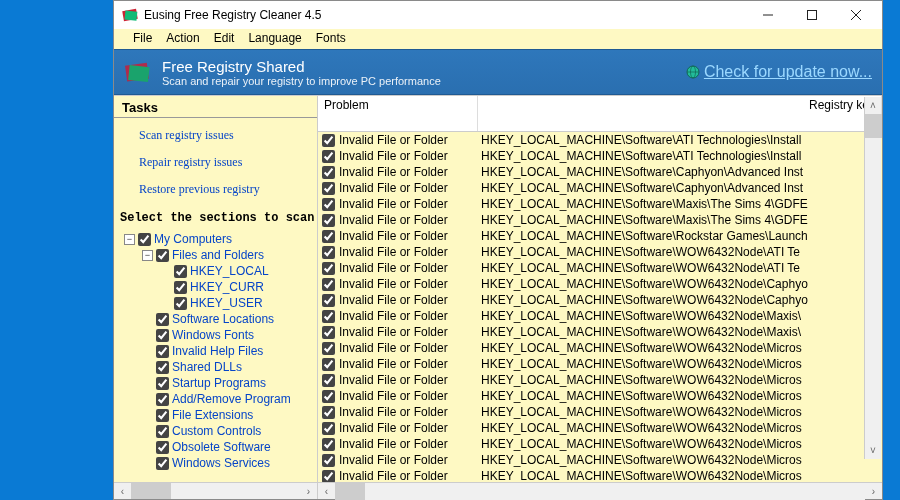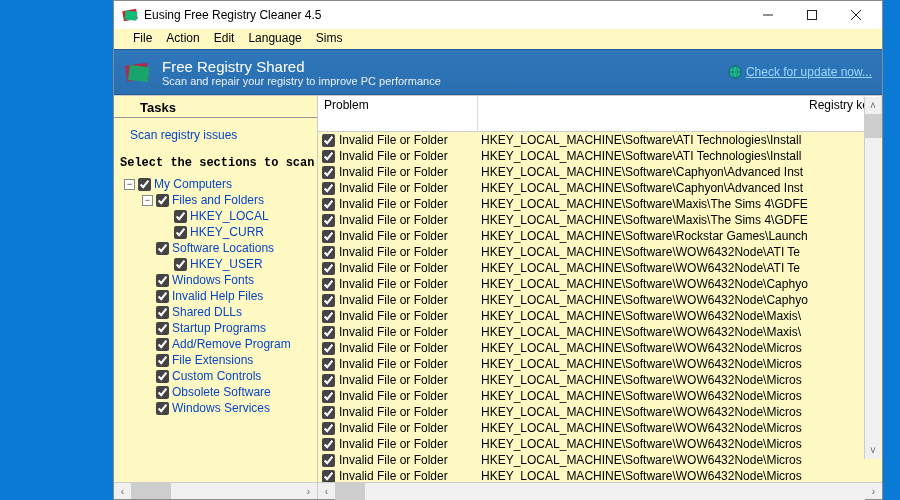--- a/index.html
+++ b/index.html
@@ -52,46 +52,47 @@
     border-top: 1px solid #1f5a93;
     border-bottom: 1px solid #1f5a93;
   }
   .banner .banner-icon { width: 28px; height: 28px; margin-right: 10px; }
   .banner .banner-text { flex: 1; }
   .banner .banner-title { font-size: 15px; font-weight: 500; }
   .banner .banner-sub { font-size: 11px; opacity: 0.9; }
   .banner .update-link {
     color: #9bd8ff;
     text-decoration: underline;
-    font-size: 12px;
+    font-size: 16px;
     display: flex; align-items: center; gap: 4px; justify-content: flex-end;
   }
   .globe-icon { width:14px; height:14px; }
   .content {
     flex: 1; display: flex;
     min-height: 0;
     border-top: 1px solid #ccc;
   }
   .sidebar {
     width: 204px;
     border-right: 1px solid #ccc;
     display: flex; flex-direction: column;
     overflow: hidden;
   }
   .tasks-header {
     font-weight: bold;
     font-size: 13px;
-    padding: 4px 8px 2px 26px;
+    padding: 4px 8px 2px 8px;
     border-bottom: 1px solid #999;
     margin-bottom: 6px;
   }
   .task-link {
     color: #0645c8;
-    padding: 4px 0 8px 16px;
-    font-size: 12px;
+    padding: 4px 0 8px 25px;
+    font-size: 12px;
+    font-family: Liberation Serif, serif;
   }
   .sections-header {
     font-family: "Courier New", monospace;
     font-weight: bold;
     font-size: 12px;
     padding: 6px 0 4px 6px;
     white-space: nowrap;
   }
   .tree {
     flex: 1;
@@ -212,21 +213,21 @@
           </svg>
       </div>
     </div>
   </div>
 
   <div class="menubar" id="menubar">
       <span>File</span>
       <span>Action</span>
       <span>Edit</span>
       <span>Language</span>
-      <span>Sims</span>
+      <span>Fonts</span>
     </div>
 
   <div class="banner">
     <svg class="banner-icon" viewBox="0 0 28 28">
       <rect x="2" y="6" width="22" height="16" fill="#b02b4b" transform="rotate(-8 14 14)"></rect>
       <rect x="5" y="8" width="20" height="15" fill="#1aa36c" transform="rotate(6 14 14)"></rect>
     </svg>
     <div class="banner-text">
       <div class="banner-title">Free Registry Shared</div>
       <div class="banner-sub">Scan and repair your registry to improve PC performance</div>
@@ -239,20 +240,22 @@
         </svg>
       <span>Check for update now...</span>
     </a>
   </div>
 
   <div class="content">
     <div class="sidebar">
       <div class="tasks-header">Tasks</div>
       <div id="tasks">
           <div class="task-link">Scan registry issues</div>
+          <div class="task-link">Repair registry issues</div>
+          <div class="task-link">Restore previous registry</div>
         </div>
       <div class="sections-header">Select the sections to scan</div>
       <div class="tree" id="tree">
           <div class="tree-row">
             <span class="indent" style="width: 8px;"></span>
             <span class="exp-box">−</span>
             <input type="checkbox" checked="" style="">
             <span>My Computers</span>
           </div>
           <div class="tree-row">
@@ -267,30 +270,30 @@
             <input type="checkbox" checked="" style="">
             <span>HKEY_LOCAL</span>
           </div>
           <div class="tree-row">
             <span class="indent" style="width: 44px;"></span>
             <span class="exp-space"></span>
             <input type="checkbox" checked="" style="">
             <span>HKEY_CURR</span>
           </div>
           <div class="tree-row">
+            <span class="indent" style="width: 44px;"></span>
+            <span class="exp-space"></span>
+            <input type="checkbox" checked="" style="">
+            <span>HKEY_USER</span>
+          </div>
+          <div class="tree-row">
             <span class="indent" style="width: 26px;"></span>
             <span class="exp-space"></span>
             <input type="checkbox" checked="" style="">
             <span>Software Locations</span>
-          </div>
-          <div class="tree-row">
-            <span class="indent" style="width: 44px;"></span>
-            <span class="exp-space"></span>
-            <input type="checkbox" checked="" style="">
-            <span>HKEY_USER</span>
           </div>
           <div class="tree-row">
             <span class="indent" style="width: 26px;"></span>
             <span class="exp-space"></span>
             <input type="checkbox" checked="" style="">
             <span>Windows Fonts</span>
           </div>
           <div class="tree-row">
             <span class="indent" style="width: 26px;"></span>
             <span class="exp-space"></span>

